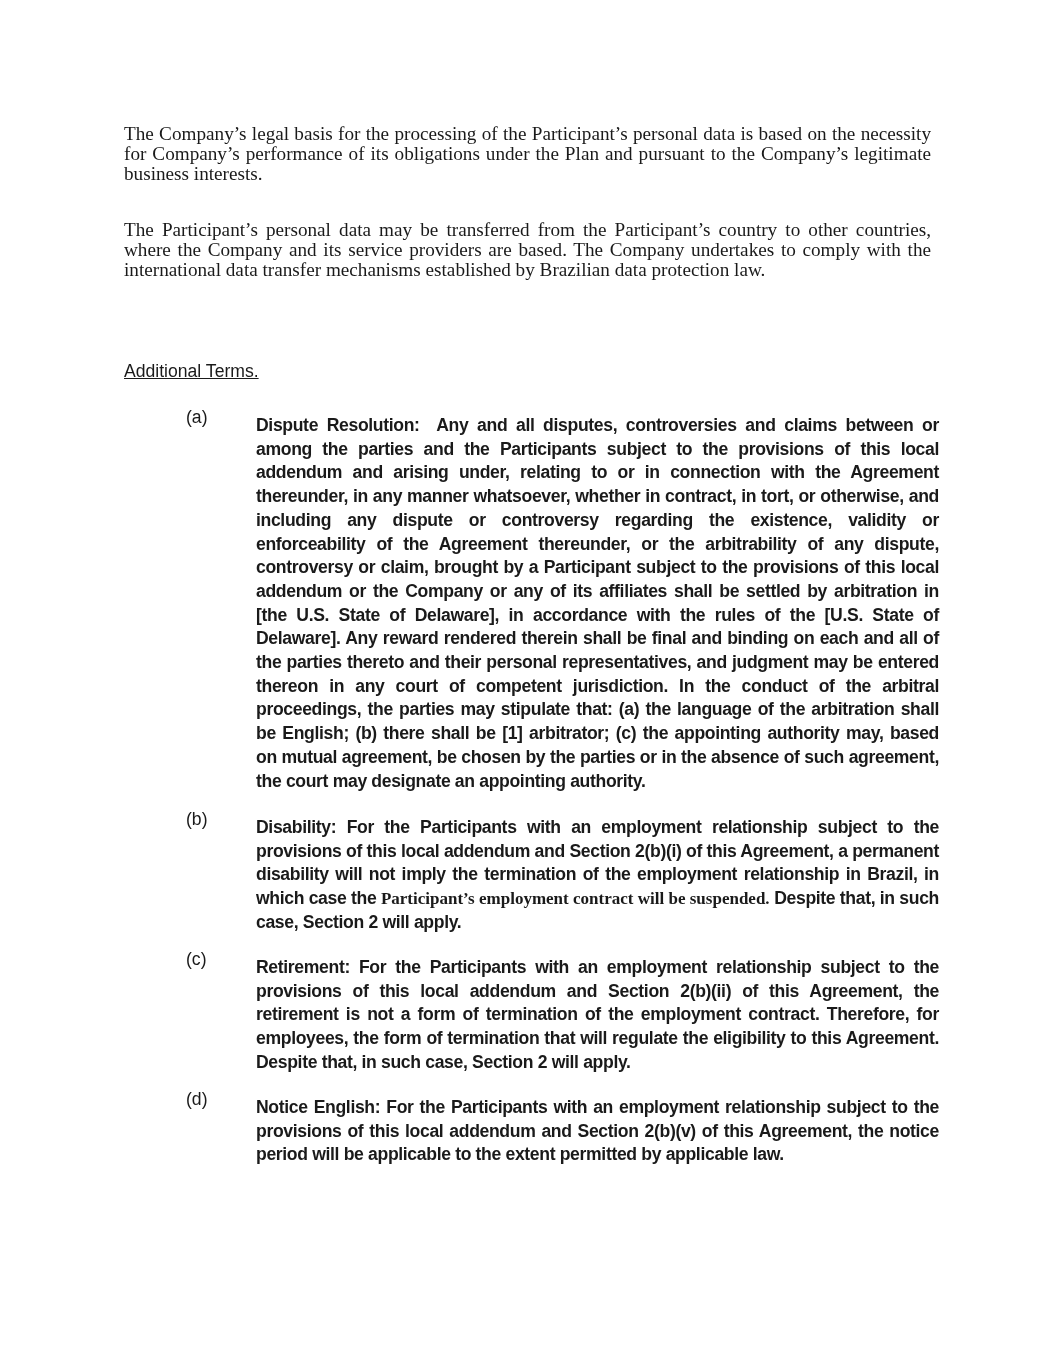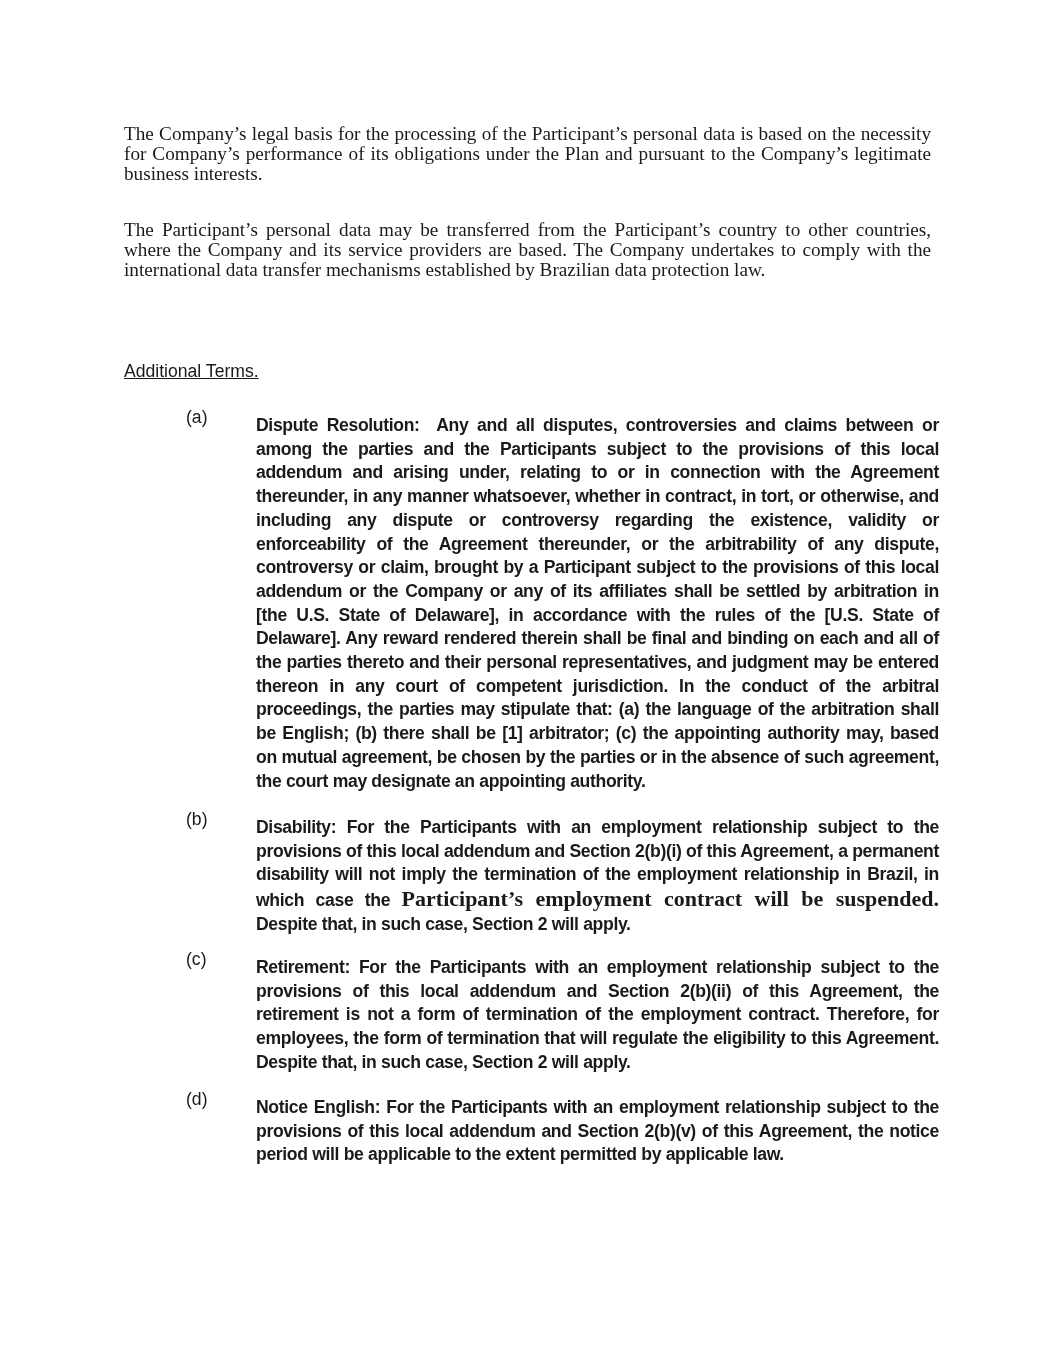--- a/index.html
+++ b/index.html
@@ -29,21 +29,21 @@
     }
     .item .body {
       position: absolute; left: 124px; top: 0; width: 683px;
       font-family: "Liberation Sans", sans-serif;
       font-size: 17.6px; line-height: 23.7px;
       text-align: justify;
       letter-spacing: -0.35px;
       margin: 8px;
       font-weight: bold;
     }
-    .serif-inline { font-family: "Liberation Serif", serif; font-size: 22px; letter-spacing: 0; }
+    .serif-inline { font-family: "Liberation Serif", serif; font-size: 17px; letter-spacing: 0; }
     .item-a { top: 282px; }
     .item-b { top: 684px; }
     .item-c { top: 824px; }
     .item-d { top: 964px; }
   </style>
 </head>
 <body>
 
 <div class="page">
   <p class="serif-para p1">The Company’s legal basis for the processing of the Participant’s personal data is based on the necessity for Company’s performance of its obligations under the Plan and pursuant to the Company’s legitimate business interests.</p>

